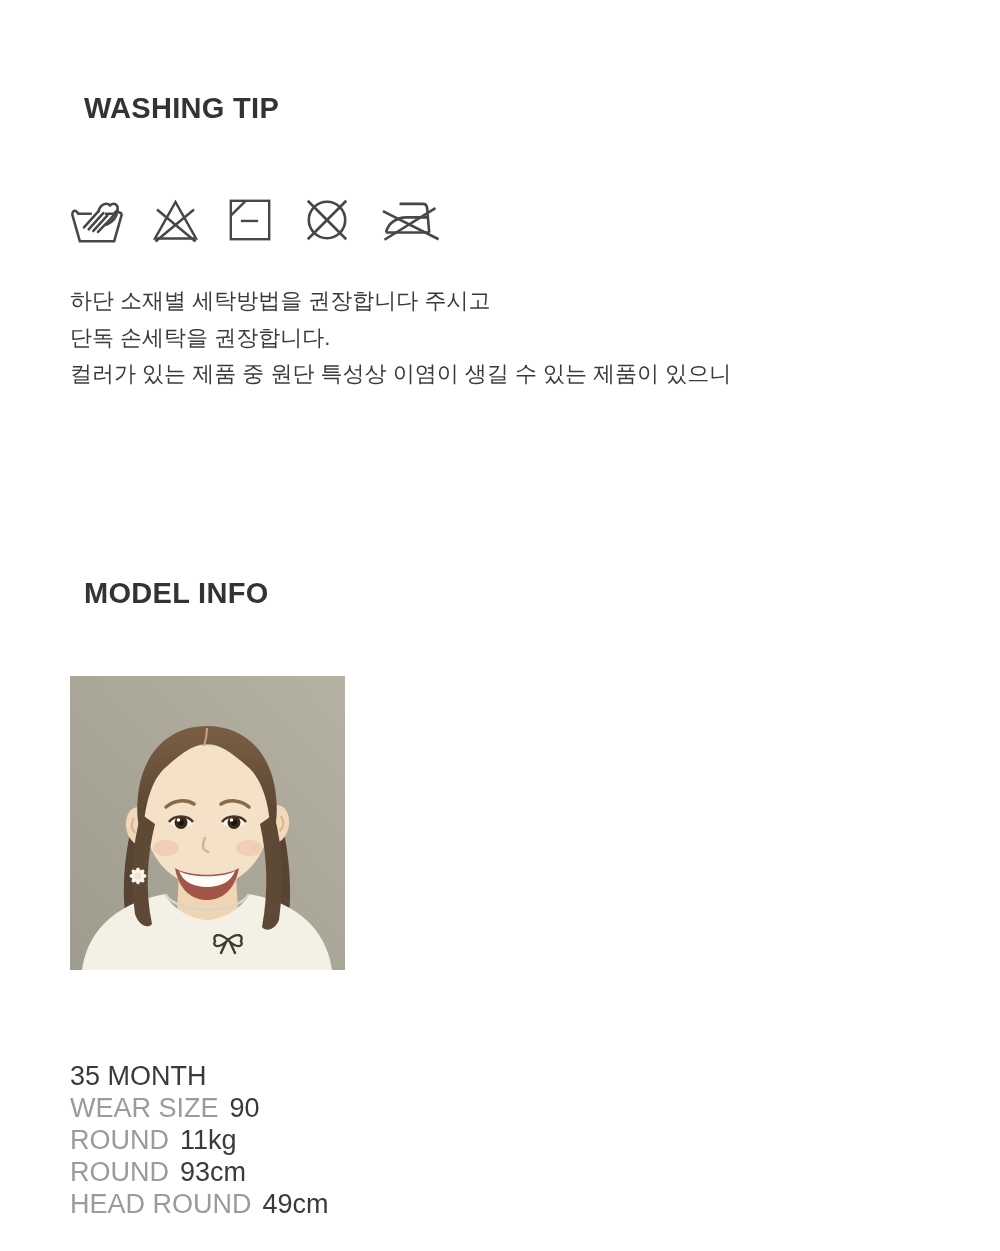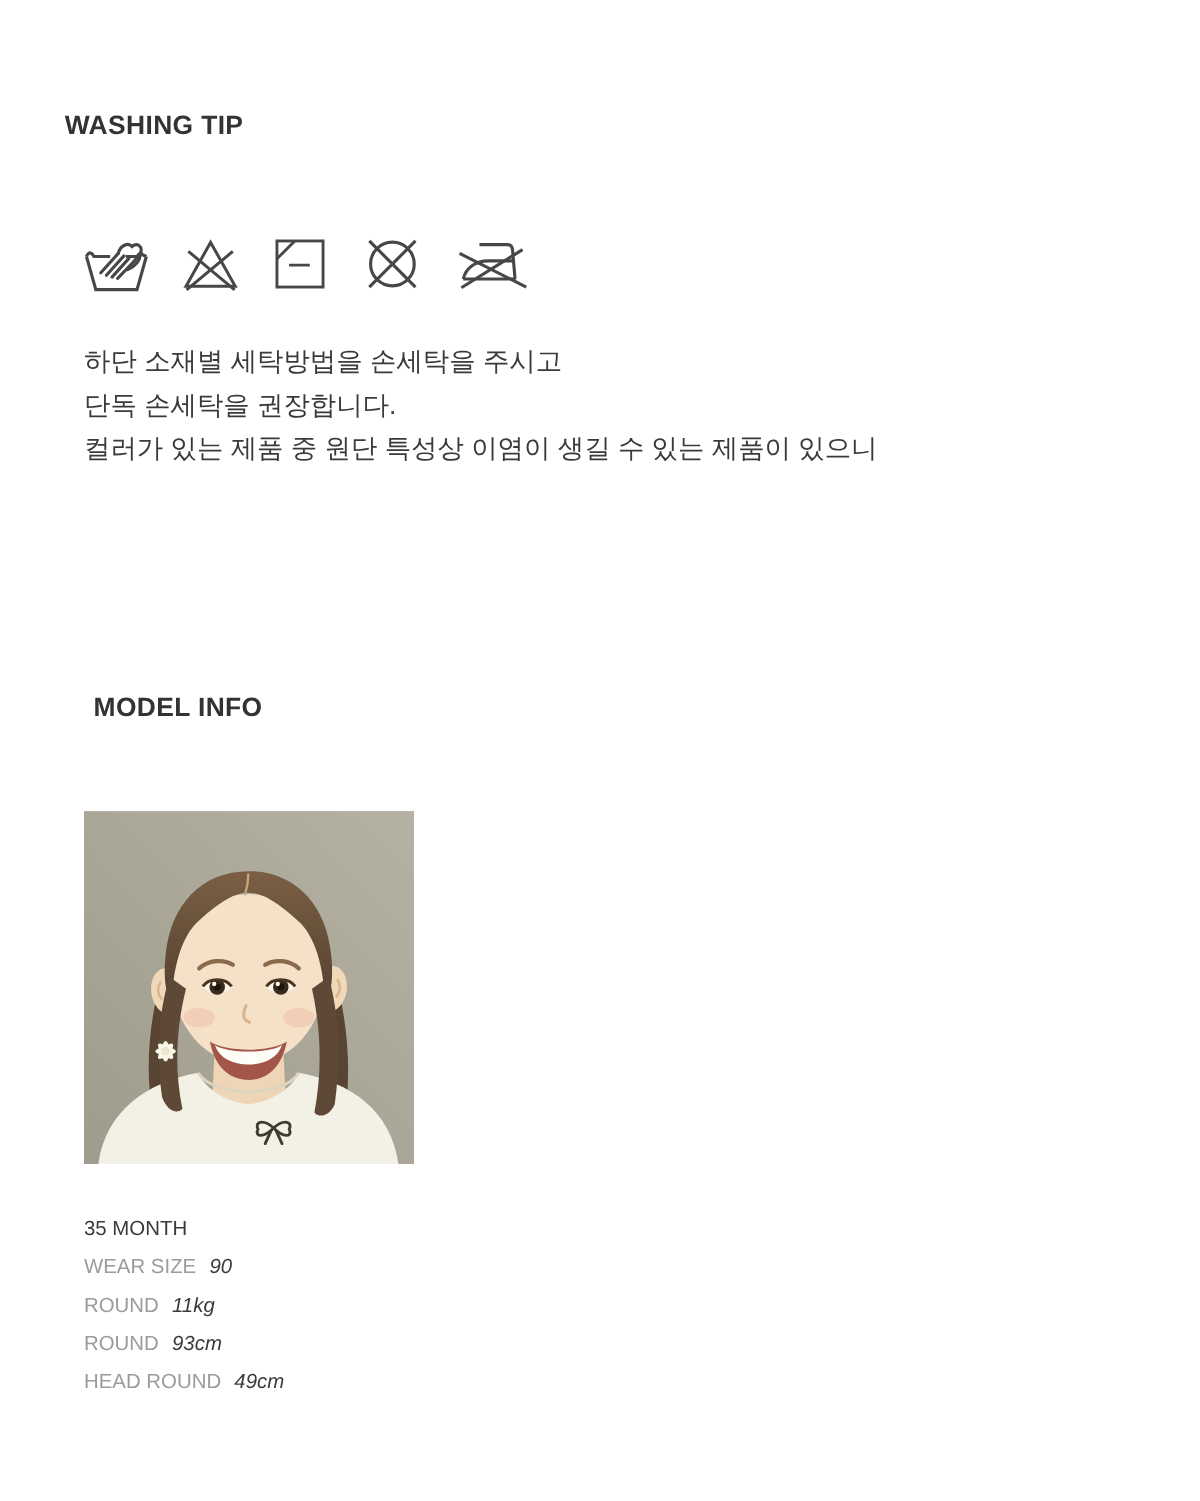--- a/index.html
+++ b/index.html
@@ -12,49 +12,49 @@
   }
   *{margin:0;padding:0;box-sizing:border-box;}
   html,body{background:var(--page-bg);}
   body{
     width:1000px;height:1251px;
     font-family:"Liberation Sans","DejaVu Sans",sans-serif;
     position:relative;overflow:hidden;
   }
   .page{position:relative;width:1000px;height:1251px;background:var(--page-bg);}
   h2.section-heading{
-    position:absolute;left:54px;
-    font-size:22px;font-weight:700;color:var(--heading-text);
+    position:absolute;left:84px;
+    font-size:29px;font-weight:700;color:var(--heading-text);
     letter-spacing:.3px;line-height:1.05;
   }
   #washing-heading{top:93px;}
-  #model-heading{top:578px;margin-left:24px;}
+  #model-heading{top:578px;}
   .icons-row{
     position:absolute;left:68px;top:194px;
     display:flex;align-items:center;gap:23px;height:52px;
   }
   .icons-row svg{display:block;color:var(--icon-stroke);}
   .wash-desc{
     position:absolute;left:70px;top:283px;
     font-size:22px;line-height:36.5px;color:var(--body-text);
     font-weight:400;
   }
   .wash-desc div{white-space:nowrap;}
   .model-photo{
     position:absolute;left:70px;top:676px;width:275px;height:294px;
     overflow:hidden;background:var(--photo-background);
   }
   .model-photo svg{display:block;width:275px;height:294px;}
   .model-specs{
-    position:absolute;left:70px;top:1008px;
-    font-size:17px;line-height:32px;color:var(--body-text);
+    position:absolute;left:70px;top:1060px;
+    font-size:27px;line-height:32px;color:var(--body-text);
   }
   .model-specs .age{color:var(--body-text);}
   .spec-row .label{color:var(--label-gray);}
-  .spec-row .value{color:var(--body-text);margin-left:11px;font-style:italic;}
+  .spec-row .value{color:var(--body-text);margin-left:11px;}
 </style>
 </head>
 <body>
 
 <div class="page">
 
   <section>
     <h2 class="section-heading" id="washing-heading">WASHING TIP</h2>
 
     <div class="icons-row">
@@ -94,21 +94,21 @@
       <svg width="64" height="52" viewBox="0 0 112 100" fill="none" stroke="currentColor" stroke-width="5">
         <path d="M34,19 H79 Q86,19 87,27 L91,74" stroke-linejoin="miter"></path>
         <path d="M8,74 C12,56 28,45 48,45 H88"></path>
         <path d="M8,74 H92"></path>
         <path d="M2,33 L109,87"></path>
         <path d="M103,27 L5,88"></path>
       </svg>
     </div>
 
     <div class="wash-desc">
-      <div>하단 소재별 세탁방법을 손세탁을 주시고</div>
+      <div>하단 소재별 세탁방법을 권장합니다 주시고</div>
       <div>단독 손세탁을 권장합니다.</div>
       <div>컬러가 있는 제품 중 원단 특성상 이염이 생길 수 있는 제품이 있으니</div>
     </div>
   </section>
 
   <section>
     <h2 class="section-heading" id="model-heading">MODEL INFO</h2>
 
     <div class="model-photo">
       <svg viewBox="0 0 275 294">

